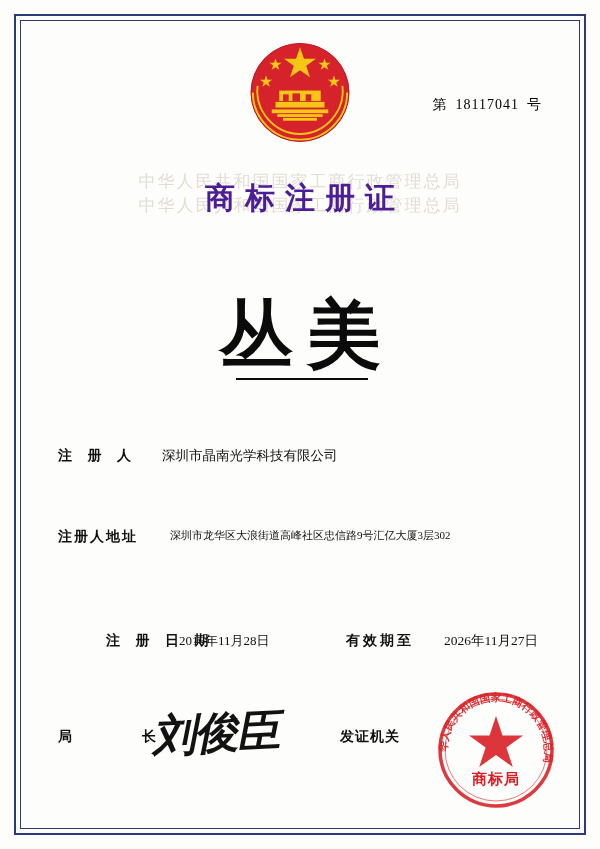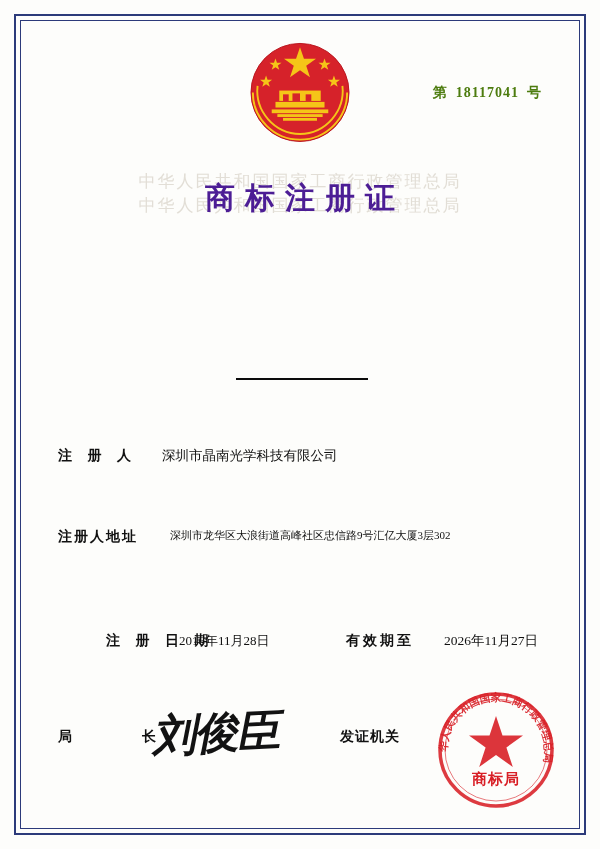--- a/index.html
+++ b/index.html
@@ -63,26 +63,25 @@
     letter-spacing: -0.2px;
     color: #111;
     margin-top: 2px;
     white-space: nowrap;
   }
 
   
   .serial {
     position: absolute;
     right: 58px;
-    top: 84px;
+    top: 96px;
     font-size: 14px;
-    color: #4d7c0f;
+    color: #000000;
     letter-spacing: 1px;
     white-space: nowrap;
-    font-weight: bold;
   }
   .serial .num {
     font-family: "Liberation Serif", serif;
     letter-spacing: 1px;
     margin: 0 8px;
   }
 
   
   .emblem {
     position: absolute;
@@ -259,20 +258,21 @@
       <polygon points="70,14 74.2,26.2 87,26.2 76.6,33.8 80.6,46 70,38.4 59.4,46 63.4,33.8 53,26.2 65.8,26.2"></polygon>
       <polygon points="44,26 45.6,30.6 50.4,30.6 46.5,33.5 48,38 44,35.2 40,38 41.5,33.5 37.6,30.6 42.4,30.6"></polygon>
       <polygon points="96,26 97.6,30.6 102.4,30.6 98.5,33.5 100,38 96,35.2 92,38 93.5,33.5 89.6,30.6 94.4,30.6"></polygon>
       <polygon points="34,44 35.6,48.6 40.4,48.6 36.5,51.5 38,56 34,53.2 30,56 31.5,51.5 27.6,48.6 32.4,48.6"></polygon>
       <polygon points="106,44 107.6,48.6 112.4,48.6 108.5,51.5 110,56 106,53.2 102,56 103.5,51.5 99.6,48.6 104.4,48.6"></polygon>
     </g>
   </svg>
 
   <div class="title">商标注册证</div>
 
+  <div class="mark">丛美</div>
   <div class="mark-underline"></div>
 
   <div class="field row-registrant">
     <span class="label">注 册 人</span>
     <span class="value">深圳市晶南光学科技有限公司</span>
   </div>
 
   <div class="field row-address">
     <span class="label">注册人地址</span>
     <span class="value">深圳市龙华区大浪街道高峰社区忠信路9号汇亿大厦3层302</span>

